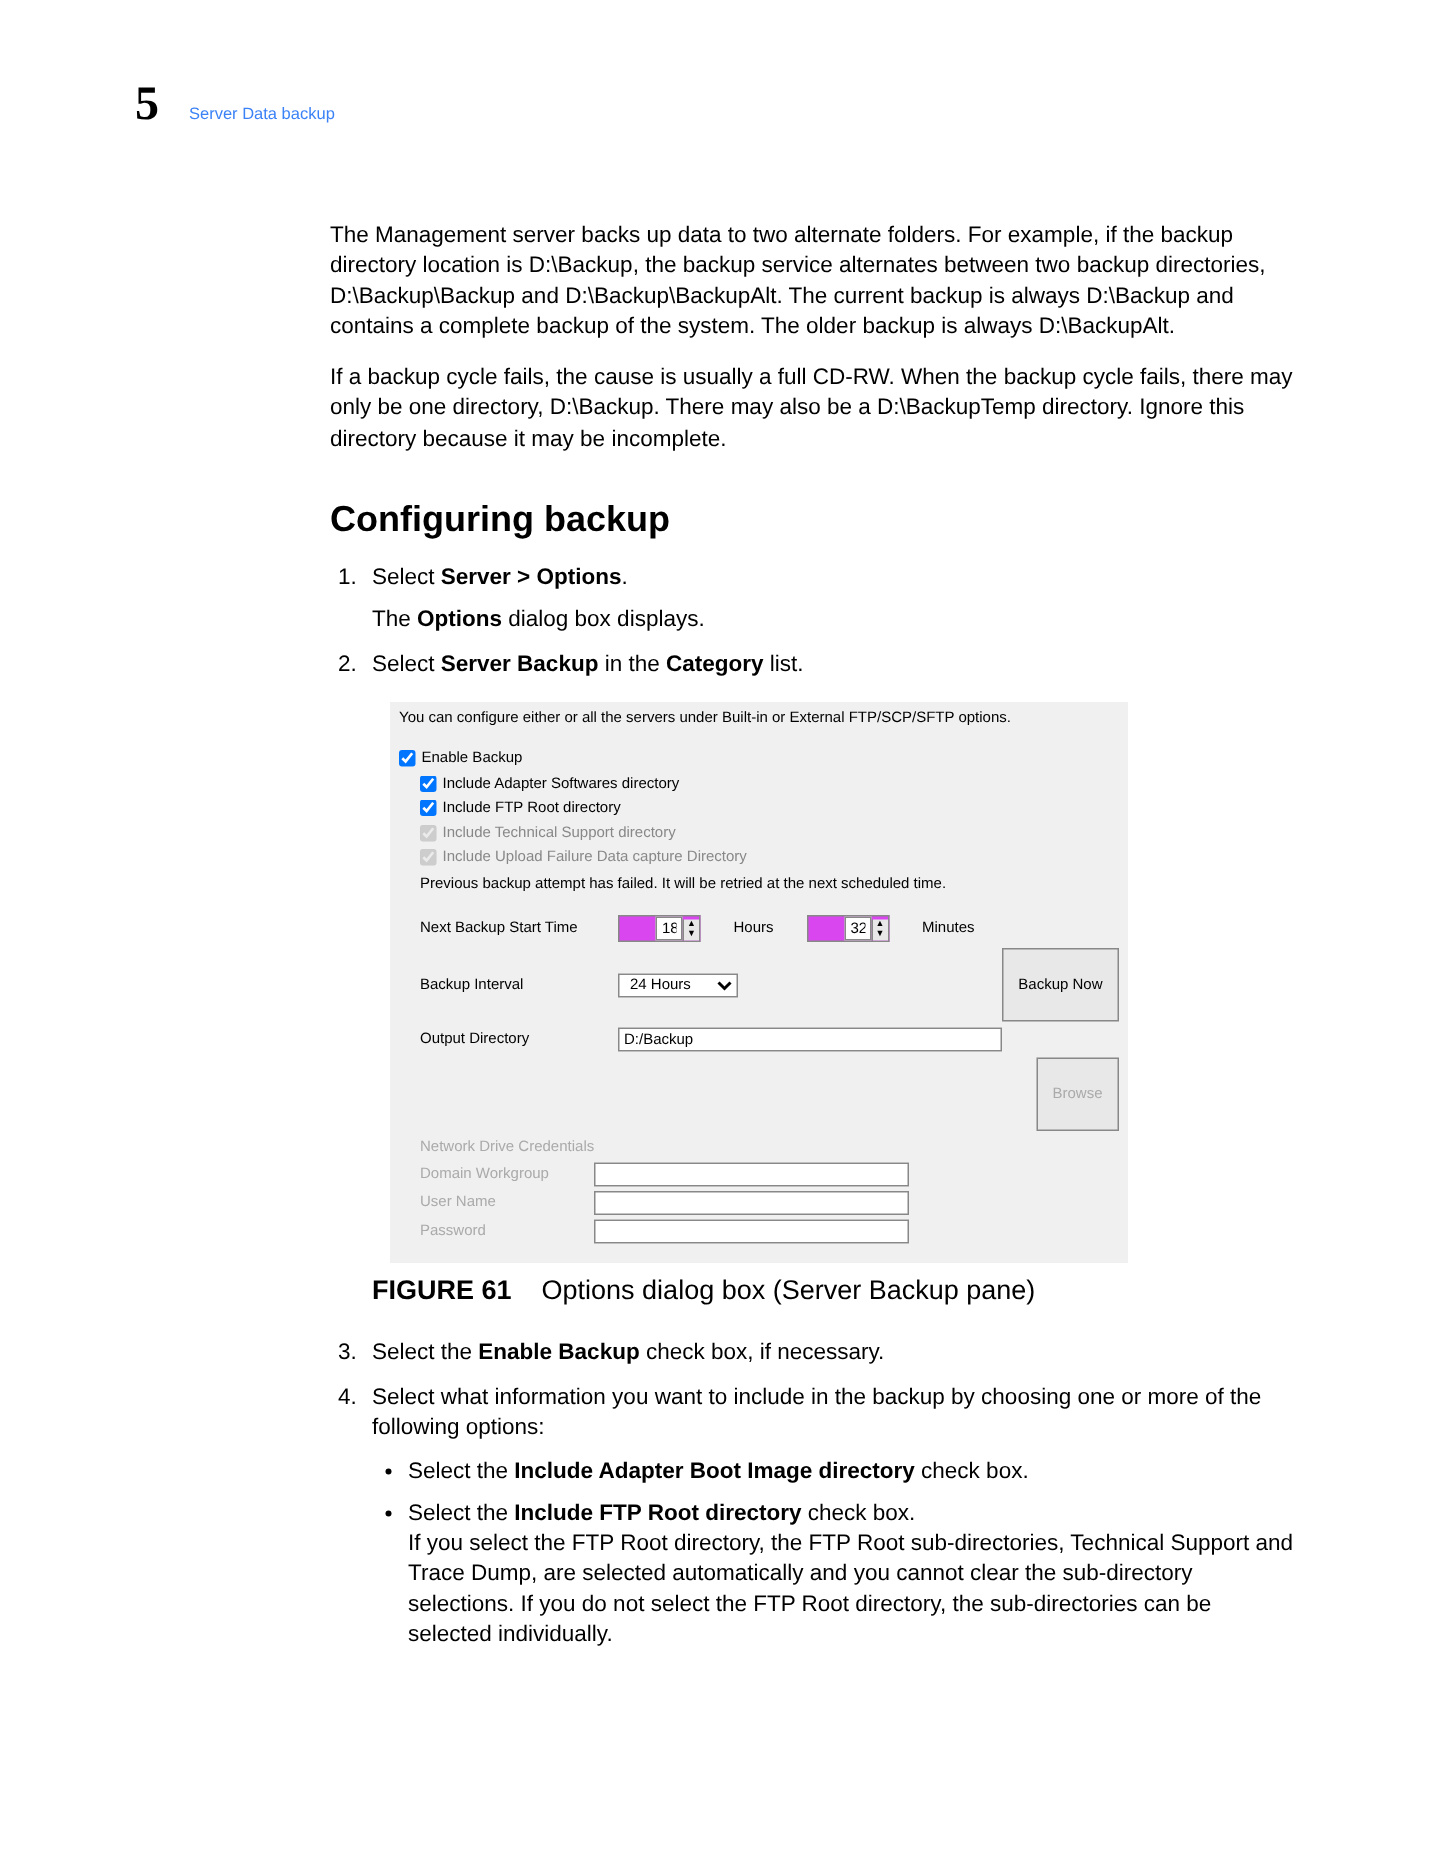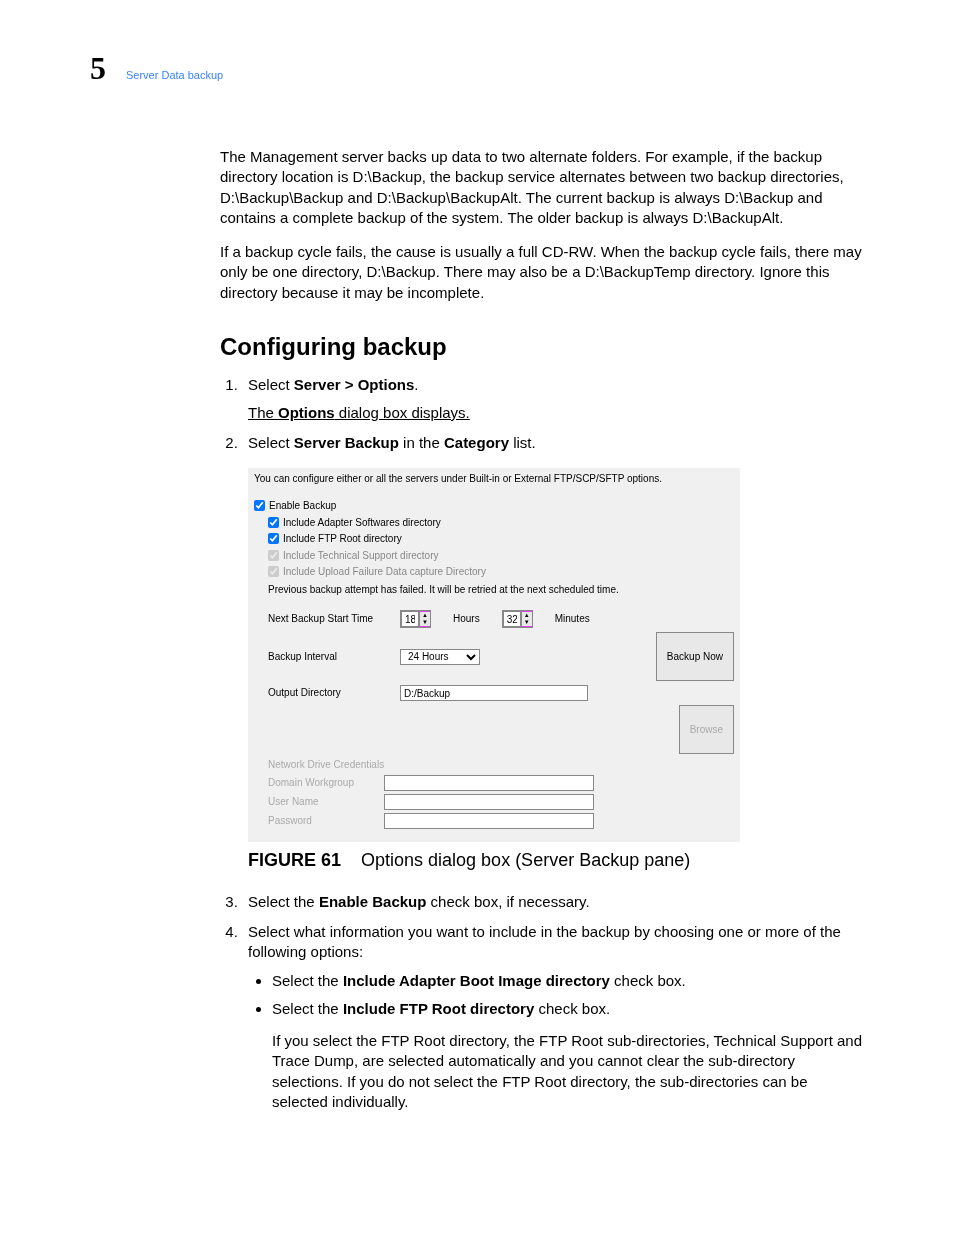--- a/index.html
+++ b/index.html
@@ -40,35 +40,34 @@
   }
   h2.section-heading {
     font-family: Arial, Helvetica, sans-serif;
     font-weight: bold;
     font-size: 24px;
     margin: 30px 0 14px 0;
   }
   p {
     font-size: 15px;
     line-height: 1.35;
-    margin: 12px 0 14px 0;
+    margin: 0 0 14px 0;
   }
   ol.steps {
     font-size: 15px;
     line-height: 1.35;
     padding-left: 22px;
     margin: 0;
   }
   ol.steps > li {
     margin-bottom: 10px;
     padding-left: 6px;
   }
   ol.steps > li > p {
     margin: 8px 0 0 0;
-    text-decoration: underline;
   }
   ul.bullets {
     list-style: disc;
     padding-left: 24px;
     margin: 8px 0 0 0;
   }
   ul.bullets > li {
     margin-bottom: 8px;
   }
   .bold { font-weight: bold; }
@@ -76,21 +75,21 @@
 
   
   .dialog {
     background: #f0f0f0;
     border: none;
     width: 480px;
     font-size: 10px;
     font-family: Tahoma, Arial, sans-serif;
     color: #000;
     padding: 4px 6px 10px 6px;
-    margin: 14px 0 6px 0;
+    margin: 14px 0 6px 12px;
   }
   .dialog .intro {
     font-size: 10px;
     margin-bottom: 14px;
   }
   .dialog label.cb {
     display: flex;
     align-items: center;
     gap: 4px;
     margin: 3px 0;
@@ -104,22 +103,22 @@
   .dialog .statusmsg { margin: 4px 0 14px 14px; font-size: 10px; }
   .dialog .row {
     display: flex;
     align-items: center;
     gap: 22px;
     margin: 4px 0 4px 14px;
     font-size: 10px;
   }
   .dialog .row .lbl { width: 110px; }
   .dialog .spinner {
-    display: inline-flex; align-items: center;
-    border: 1px solid #888; background: #d946ef; height: 16px;
+    display: inline-flex; align-items: flex-end;
+    border: 1px solid #888; background: #d946ef; height: 16px; padding-left: 24px;
   }
   .dialog .spinner input {
     width: 18px; border: none; font-size: 10px; text-align: right; padding: 0 2px;
   }
   .dialog .spinner .arrows {
     display: flex; flex-direction: column; width: 10px; border-left: 1px solid #888;
   }
   .dialog .spinner .arrows span {
     flex: 1; font-size: 6px; line-height: 7px; text-align: center; background: #e8e8e8;
   }
@@ -218,21 +217,21 @@
             <span class="lbl">Backup Interval</span>
             <select style="width:80px;">
               <option>24 Hours</option>
             </select>
             <span class="rightcol"></span>
             <button class="btn">Backup Now</button>
           </div>
 
           <div class="row">
             <span class="lbl">Output Directory</span>
-            <input type="text" style="width: 188px;" value="D:/Backup">
+            <input type="text" style="width: 256px;" value="D:/Backup">
           </div>
           <div class="row">
             <span class="rightcol"></span>
             <button class="btn disabled" disabled="">Browse</button>
           </div>
 
           <div class="cred-row">
             <span class="cred-lbl" style="width:auto;">Network Drive Credentials</span>
           </div>
           <div class="cred-row">

